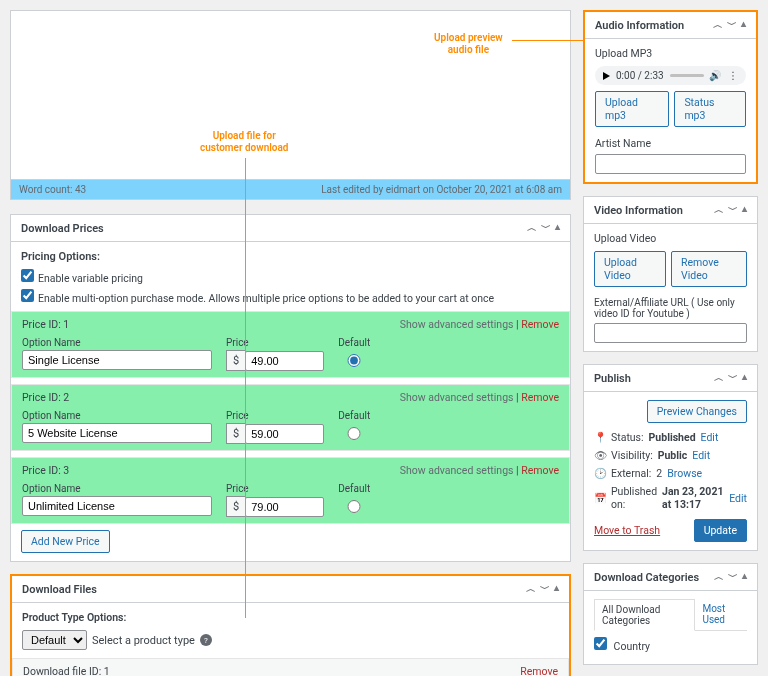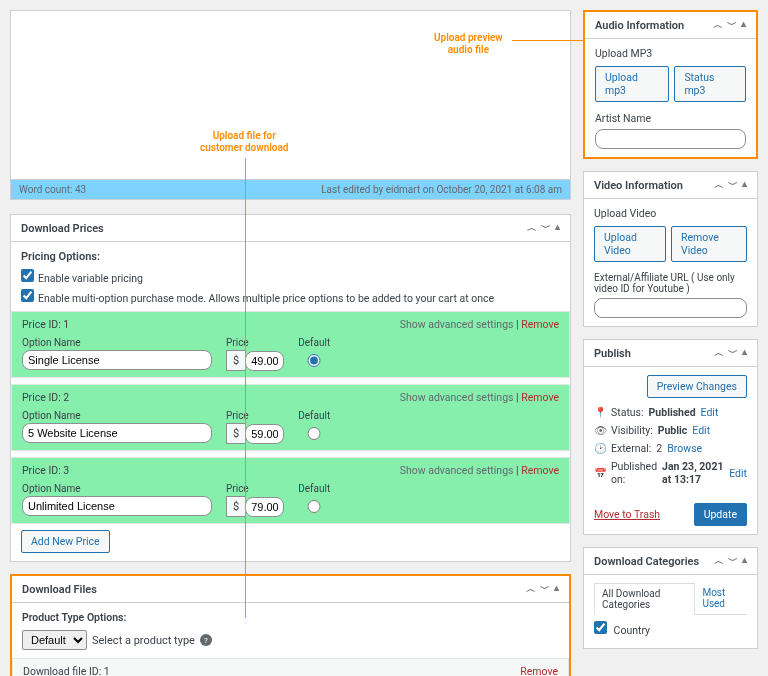--- a/index.html
+++ b/index.html
@@ -10,54 +10,54 @@
 .panel { background: #fff; border: 1px solid #ccd0d4; margin-bottom: 12px; }
 .panel-h { display: flex; align-items: center; justify-content: space-between; padding: 6px 10px; border-bottom: 1px solid #ccd0d4; font-weight: 600; font-size: 11px; }
 .panel-h .ctrls { display: flex; gap: 4px; color: #787c82; }
 .panel-h .ctrls span { cursor: pointer; font-size: 10px; }
 .panel-b { padding: 8px 10px; }
 .editor-white { background: #fff; border: 1px solid #ccd0d4; height: 170px; margin-bottom: 0; }
 .editor-footer { display: flex; justify-content: space-between; padding: 4px 8px; background: #7dd3fc; border: 1px solid #ccd0d4; border-top: none; font-size: 10px; color: #646970; margin-bottom: 14px; }
 .sec-label { font-weight: 600; margin-bottom: 6px; display: block; }
 label.chk { display: block; margin: 4px 0; font-size: 10.5px; }
 input[type="checkbox"] { margin-right: 4px; accent-color: #2271b1; }
-input[type="text"] { border: 1px solid #8c8f94; padding: 3px 5px; font-size: 11px; border-radius: 8px; }
+input[type="text"] { border: 1px solid #8c8f94; padding: 3px 5px; font-size: 11px; border-radius: 2px; }
 input[type="radio"] { accent-color: #2271b1; }
 select { border: 1px solid #8c8f94; padding: 2px 4px; font-size: 11px; border-radius: 2px; }
 .price-block { background: #86efac; border: 1px solid #e5e5e5; margin: 6px -10px; padding: 6px 10px; }
 .price-block .ph { display: flex; justify-content: space-between; font-size: 10.5px; margin-bottom: 6px; }
 .price-block .ph .rm { color: #b32d2e; cursor: pointer; }
 .price-block .ph .adv { color: #646970; cursor: pointer; }
 .row3 { display: flex; gap: 14px; }
 .col { display: flex; flex-direction: column; }
 .col .lbl { font-size: 10px; margin-bottom: 2px; }
 .price-wrap { display: flex; align-items: center; }
 .price-wrap .cur { padding: 3px 6px; border: 1px solid #8c8f94; border-right: none; background: #f6f7f7; font-size: 11px; }
-.price-wrap input { width: 39px; }
+.price-wrap input { width: 79px; }
 .btn { display: inline-block; padding: 4px 9px; border: 1px solid #2271b1; color: #2271b1; background: #f6f7f7; font-size: 10.5px; border-radius: 2px; cursor: pointer; }
 .btn-primary { background: #2271b1; color: #fff; }
 .download-files { border: 2px solid #ff8c00; }
 .df-subhead { font-size: 10.5px; margin-bottom: 6px; font-weight:600; }
 .pt-row { display:flex; align-items:center; gap:5px; margin-bottom:8px; }
 .help-icon { display:inline-flex; width:12px; height:12px; border-radius:50%; background:#646970; color:#fff; font-size:8px; align-items:center; justify-content:center; }
 .file-block { background:#f6f7f7; border:1px solid #e5e5e5; margin:0 -10px 8px; padding:6px 10px; }
 .file-block .fh { display:flex; justify-content:space-between; font-size:10.5px; margin-bottom:6px; }
 .file-block .fh .rm { color:#b32d2e; cursor:pointer; }
 .annotation { position:absolute; color:#ff8c00; font-size:10px; font-weight:600; line-height:1.2; text-align:center; pointer-events:none; }
 .ann-line-v { position:absolute; width:1px; background:#ff8c00; pointer-events:none; }
 .ann-line-h { position:absolute; height:1px; background:#ff8c00; pointer-events:none; }
 .audio-box { border:2px solid #ff8c00; }
 .player { display:flex; align-items:center; gap:6px; background:#f1f3f4; border-radius:20px; padding:4px 8px; font-size:10px; }
 .player .play { width:0; height:0; border-top:4px solid transparent; border-bottom:4px solid transparent; border-left:7px solid #000; }
 .player .bar { flex:1; height:3px; background:#c0c0c0; border-radius:2px; }
 .player .vol::before { content:"🔊"; font-size:10px; }
 .mini-icon { width:12px; display:inline-block; color:#646970; }
 .link { color:#2271b1; cursor:pointer; }
 .pub-row { display:flex; align-items:center; gap:5px; margin:5px 0; font-size:10.5px; }
-.pub-actions { display:flex; justify-content:space-between; align-items:center; margin-top:17px;text-align:right; }
+.pub-actions { display:flex; justify-content:space-between; align-items:center; margin-top:8px;text-align:right; }
 .trash { color:#b32d2e; font-size:10.5px; cursor:pointer; text-decoration:underline; }
 .tabs { display:flex; border-bottom:1px solid #ddd; margin-bottom:6px; font-size:10px; }
 .tabs div { padding:4px 7px; cursor:pointer; }
 .tabs .act { border:1px solid #ddd; border-bottom:1px solid #fff; margin-bottom:-1px; background:#fff; }
 .tabs .ina { color:#2271b1; }
 .cat-list label { display:block; font-size:10.5px; margin:3px 0; }
 .s-input { width:100%; border:1px solid #2271b1; padding:4px; border-radius:2px; margin-top:4px; }
 .s-btns { display:flex; gap:5px; margin-top:6px; }
 .radio-row { display:flex; gap:10px; margin-top:7px; font-size:10px; align-items:center; }
 .pv-btn-row { text-align:right; margin-bottom:8px; }
@@ -205,20 +205,27 @@
       <div class="panel-h">
         <span>Audio Information</span>
         <div class="ctrls">
           <span>︿</span>
           <span>﹀</span>
           <span>▴</span>
         </div>
       </div>
       <div class="panel-b">
         <div style="font-size:10.5px; margin-bottom:6px;">Upload MP3</div>
+        <div class="player">
+          <span class="play"></span>
+          <span>0:00 / 2:33</span>
+          <span class="bar"></span>
+          <span class="vol"></span>
+          <span>⋮</span>
+        </div>
         <div class="s-btns">
           <span class="btn">Upload mp3</span>
           <span class="btn">Status mp3</span>
         </div>
         <div style="font-size:10.5px; margin-top:10px;">Artist Name</div>
         <input type="text" class="s-input" style="">
       </div>
     </div>
 
     <div class="panel">

